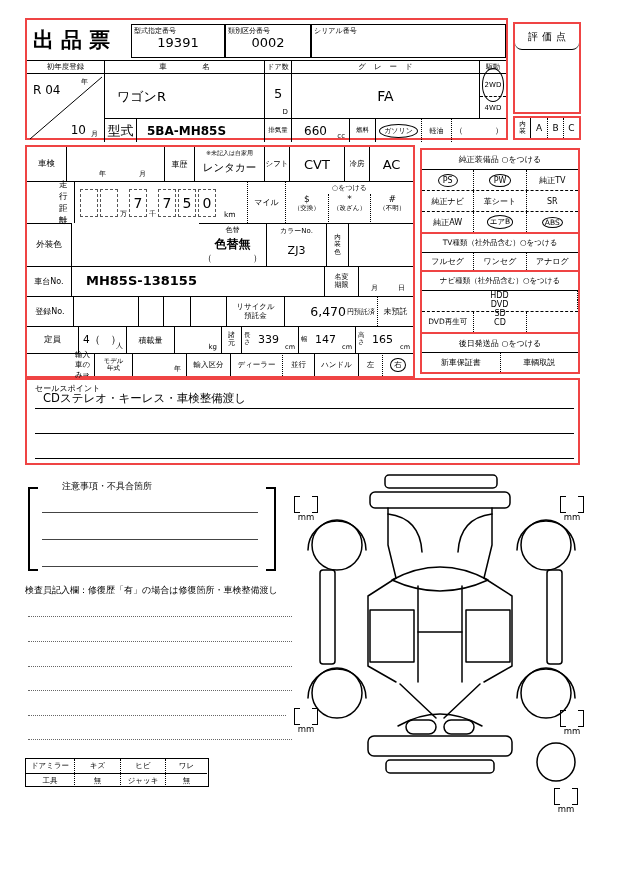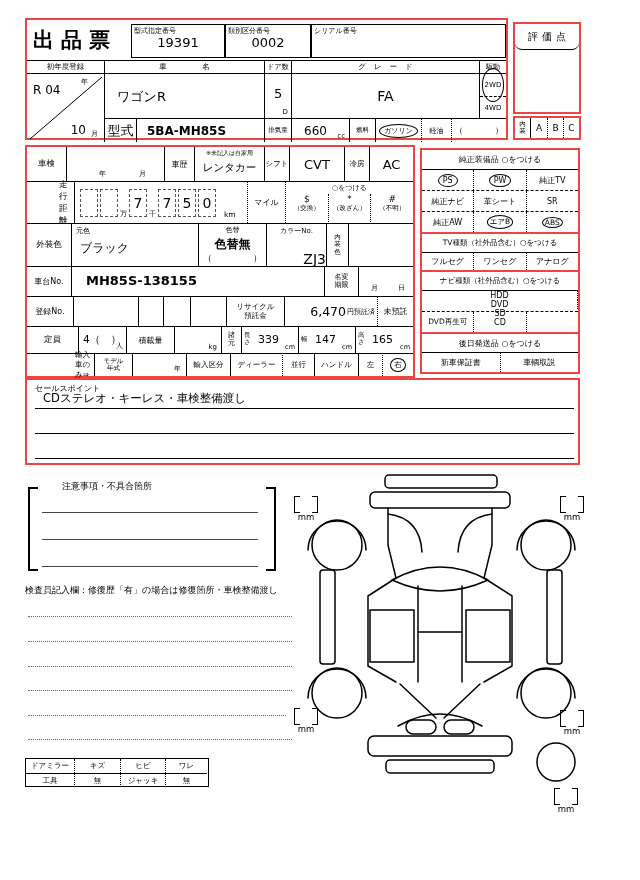--- a/index.html
+++ b/index.html
@@ -154,33 +154,29 @@
           <div style="font-size:6.5px;">（改ざん）</div>
         </div>
         <div class="bld" style="flex:1;text-align:center;">
           <div style="font-size:9px;">#</div>
           <div style="font-size:6.5px;">（不明）</div>
         </div>
       </div>
     </div>
 
     <div class="c bt br ctr" style="left:0;top:76px;width:45px;height:43px;font-size:8.5px;">外装色</div>
-    <div class="c bt br" style="left:45px;top:76px;width:127px;height:43px;">
-      <span class="c lbl" style="left:4px;top:2px;">元色</span>
-      <span class="c" style="left:8px;top:16px;font-size:12px;">ブラック</span>
-    </div>
     <div class="c bt br" style="left:172px;top:76px;width:68px;height:43px;">
       <div style="font-size:7px;text-align:center;margin-top:1px;">色替</div>
       <div style="font-size:12px;font-weight:bold;text-align:center;margin-top:1px;">色替無</div>
       <span class="c" style="left:4px;bottom:1px;font-size:9px;">（</span>
       <span class="c" style="right:4px;bottom:1px;font-size:9px;">）</span>
     </div>
     <div class="c bt br" style="left:240px;top:76px;width:60px;height:43px;">
       <div style="font-size:7px;text-align:center;margin-top:2px;">カラーNo.</div>
-      <div style="font-size:14px;text-align:right;margin-top:15px;">ZJ3</div>
+      <div style="font-size:11px;text-align:center;margin-top:8px;">ZJ3</div>
     </div>
     <div class="c bt br ctr pre" style="left:300px;top:76px;width:22px;height:43px;font-size:6.5px;">内
 装
 色</div>
     <div class="c bt" style="left:322px;top:76px;width:64px;height:43px;"></div>
 
     <div class="c bt br ctr" style="left:0;top:119px;width:45px;height:30px;font-size:8px;">車台No.</div>
     <div class="c bt br" style="left:45px;top:119px;width:253px;height:30px;">
       <span class="c" style="left:14px;top:6px;font-size:13px;font-weight:600;">MH85S-138155</span>
     </div>

